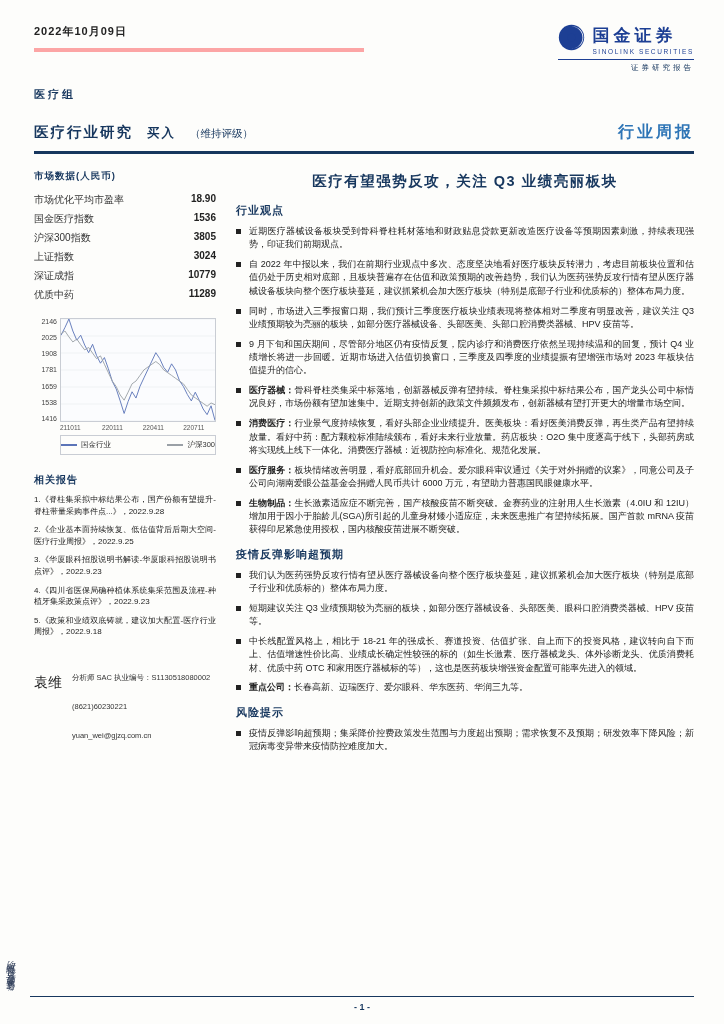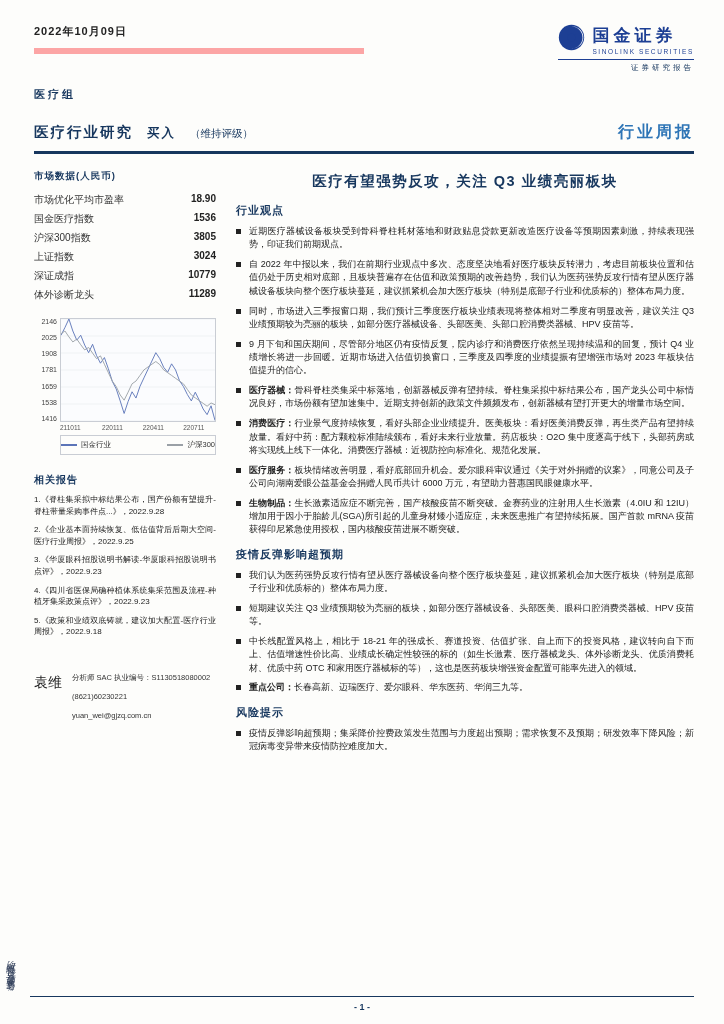--- a/index.html
+++ b/index.html
@@ -7,21 +7,21 @@
   body { font-family:"Liberation Sans","DejaVu Sans",sans-serif; }
   .page {
     position:relative; width:724px; height:1024px; margin:0 auto;
     background:#fdfdfb; overflow:hidden; color:#222;
   }
   .inner { padding:24px 30px 0 34px; }
 
   
   .topbar { display:flex; justify-content:space-between; align-items:flex-start; }
   .date-block { font-size:11px; font-weight:600; color:#222; letter-spacing:1px;
-    border-bottom:6px solid #fca5a5; width:330px; padding-bottom:9px; }
+    border-bottom:4px solid #fca5a5; width:330px; padding-bottom:9px; }
   .brand { text-align:right; }
   .brand-row { display:flex; align-items:center; gap:7px; justify-content:flex-end; }
   .brand-text { display:flex; flex-direction:column; align-items:flex-start; }
   .brand-cn { font-family:"Liberation Serif","DejaVu Serif",serif; font-size:17px; font-weight:bold; color:#1d3f94; letter-spacing:4px; }
   .brand-en { font-size:6.5px; color:#1d3f94; letter-spacing:1.6px; margin-top:1px; }
   .brand-sub { margin-top:4px; border-top:1px solid #1d3f94; padding-top:3px;
     font-size:7.5px; color:#17375e; letter-spacing:3px; }
   .group-label { margin-top:14px; font-size:11px; font-weight:bold; color:#17375e; letter-spacing:3px; }
 
   
@@ -57,21 +57,21 @@
   .legend-item { display:flex; align-items:center; gap:4px; }
   .legend-line { display:inline-block; width:16px; height:2px; background:#888; }
 
   
   .rel-title { margin-top:18px; font-size:10px; font-weight:bold; color:#17375e; letter-spacing:1px; }
   .rel-item { margin-top:7px; font-size:8px; line-height:1.45; color:#222; text-align:justify; }
 
   
   .analyst { margin-top:34px; display:flex; gap:10px; align-items:flex-start; }
   .analyst-name { font-family:"Liberation Serif","DejaVu Serif",serif; font-size:14px; color:#222; padding-top:2px;text-align:center; }
-  .analyst-details { display:flex; flex-direction:column; gap:8px; font-size:7.5px; color:#333; line-height:1.5; }
+  .analyst-details { display:flex; flex-direction:column; gap:18px; font-size:7.5px; color:#333; line-height:1.5; }
 
   
   .doc-title { text-align:center; font-size:14.5px; font-weight:bold; color:#17375e; letter-spacing:1.5px; margin:2px 0 12px; }
   .sec-heading { font-size:11px; font-weight:bold; color:#17375e; letter-spacing:1px; margin:10px 0 7px; }
   .bullet { display:flex; gap:8px; margin-bottom:6.5px; }
   .bmark { flex-shrink:0; width:5px; height:5px; background:#222; margin-top:4px; }
   .btext { font-size:9px; line-height:1.48; text-align:justify; color:#222; }
   .btext b { color:#222; }
 
   
@@ -139,21 +139,21 @@
         </div>
         <div class="mk-row">
           <span>上证指数</span>
           <span class="v">3024</span>
         </div>
         <div class="mk-row">
           <span>深证成指</span>
           <span class="v">10779</span>
         </div>
         <div class="mk-row">
-          <span>体外诊断龙头</span>
+          <span>优质中药</span>
           <span class="v">11289</span>
         </div>
 
         <div class="chart">
           <div class="chart-plot">
             <div class="yticks">
               <span>2146</span>
               <span>2025</span>
               <span>1908</span>
               <span>1781</span>

